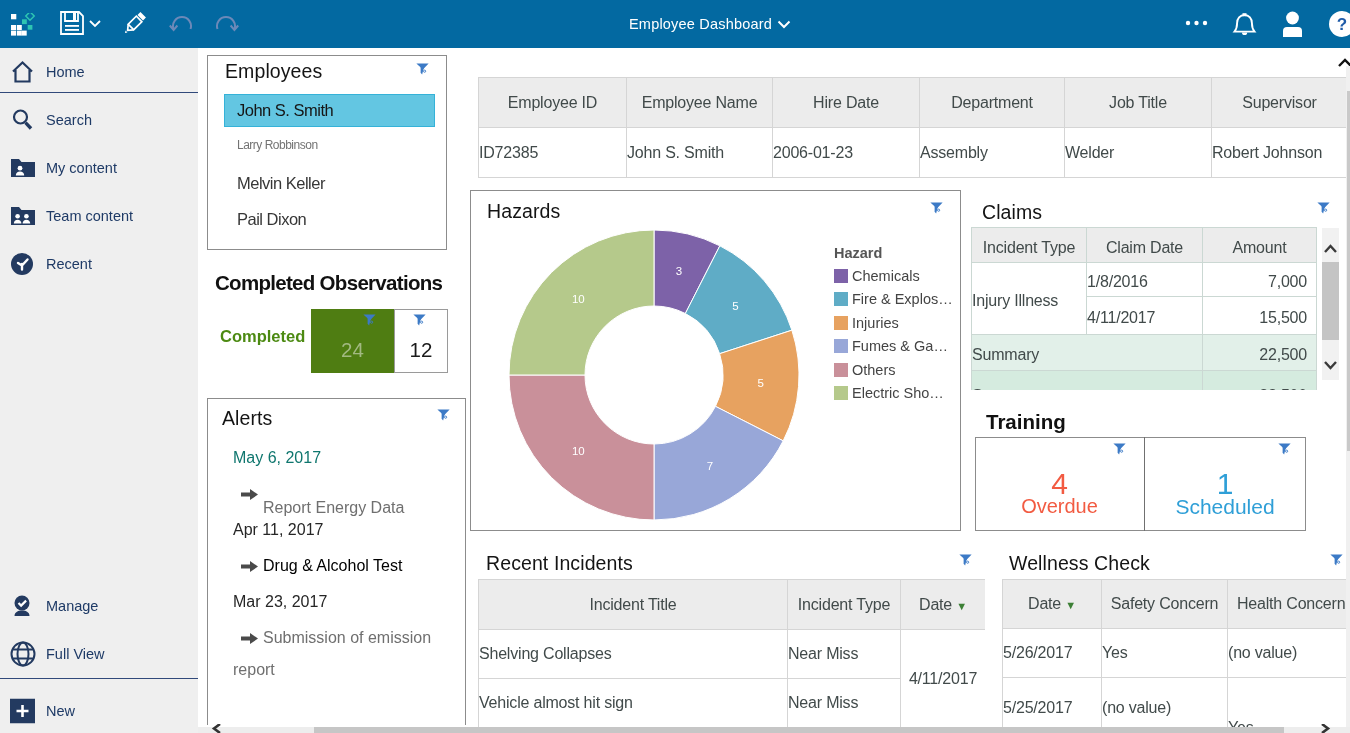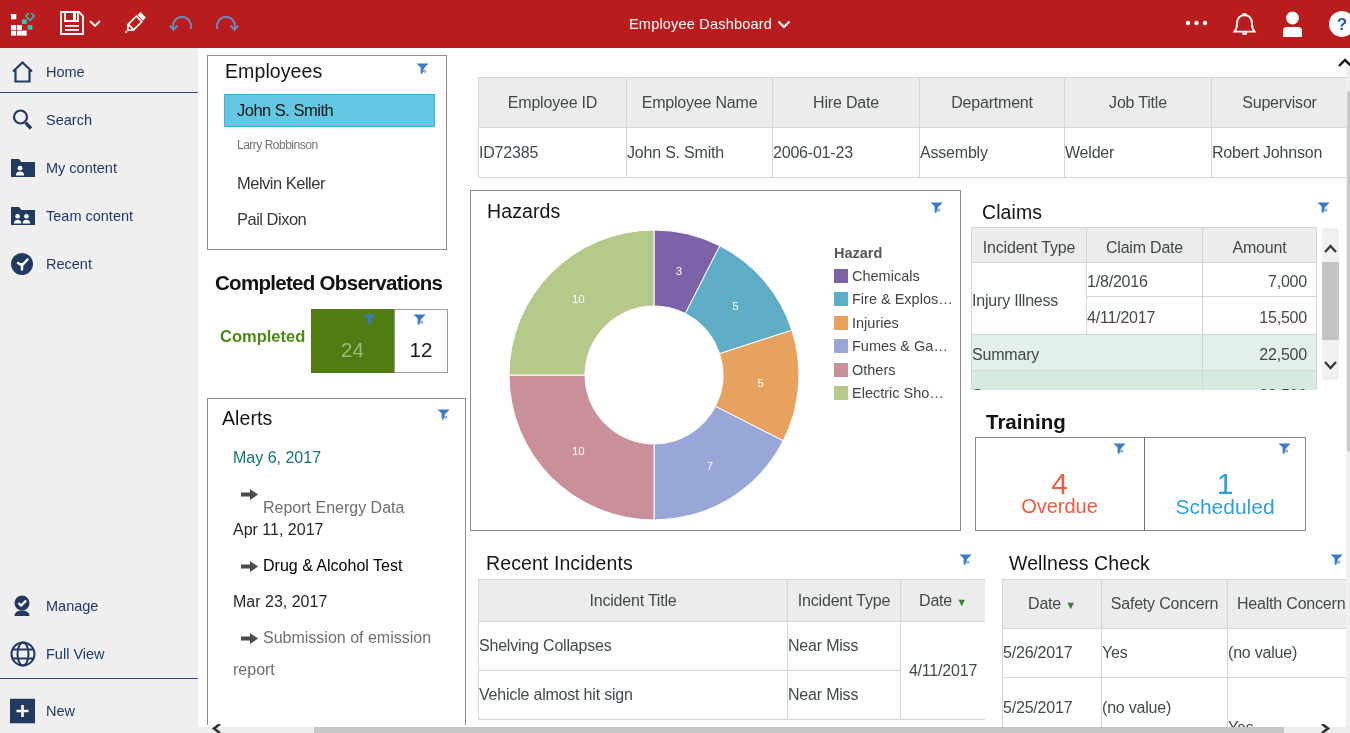--- a/index.html
+++ b/index.html
@@ -2,21 +2,21 @@
 <html><head>
 <meta charset="utf-8">
 <style>
   * { margin:0; padding:0; box-sizing:border-box; }
   html,body { width:1350px; height:733px; overflow:hidden; background:#fff;
     font-family:"Liberation Sans", sans-serif; }
   #app { position:relative; width:1350px; height:733px; overflow:hidden; }
   .abs { position:absolute; }
 
   
-  #topbar { position:absolute; left:0; top:0; width:1350px; height:48px; background:#b91c1c;padding-left:24px; }
+  #topbar { position:absolute; left:0; top:0; width:1350px; height:48px; background:#0369a1;padding-left:24px; }
   #topbar svg { position:absolute; }
   #title { position:absolute; left:629px; top:0; height:48px;
     line-height:48px; color:#fff; font-size:14.5px; letter-spacing:0.2px; }
 
   
   #sidebar { position:absolute; left:0; top:48px; width:198px; height:685px; background:#EFEFEF; }
   .navitem { position:absolute; left:0; width:198px; height:48px; color:#1E3A66; font-size:14.5px; }
   .navitem .lbl { position:absolute; left:46px; top:50%; transform:translateY(-50%); }
   .navitem svg { position:absolute; left:10px; top:50%; transform:translateY(-50%); }
   .sep { position:absolute; left:0; width:198px; height:0; border-top:1.5px solid #31497A; }
@@ -365,21 +365,21 @@
       <circle cx="8.6" cy="8.2" r="1.1" fill="none" stroke="#3C7AC6" stroke-width="0.9"></circle>
     </svg>
   <div class="abs" style="left:478px;top:579px;width:507px;height:148px;overflow:hidden">
     <table class="tbl" style="left:0;top:0;width:507px">
       <colgroup>
           <col style="width:309px">
           <col style="width:113px">
           <col style="width:85px">
         </colgroup>
       <tbody>
-          <tr style="height:42px">
+          <tr style="height:50px">
             <th>Incident Title</th>
             <th>Incident Type</th>
             <th>Date <span style="color:#3D8036;font-size:11px">▼</span></th>
           </tr>
       <tr style="height:49px">
             <td>Shelving Collapses</td>
             <td>Near Miss</td>
             <td rowspan="2" style="text-align:center;padding-left:0">4/11/2017</td>
           </tr>
       <tr style="height:49px">

